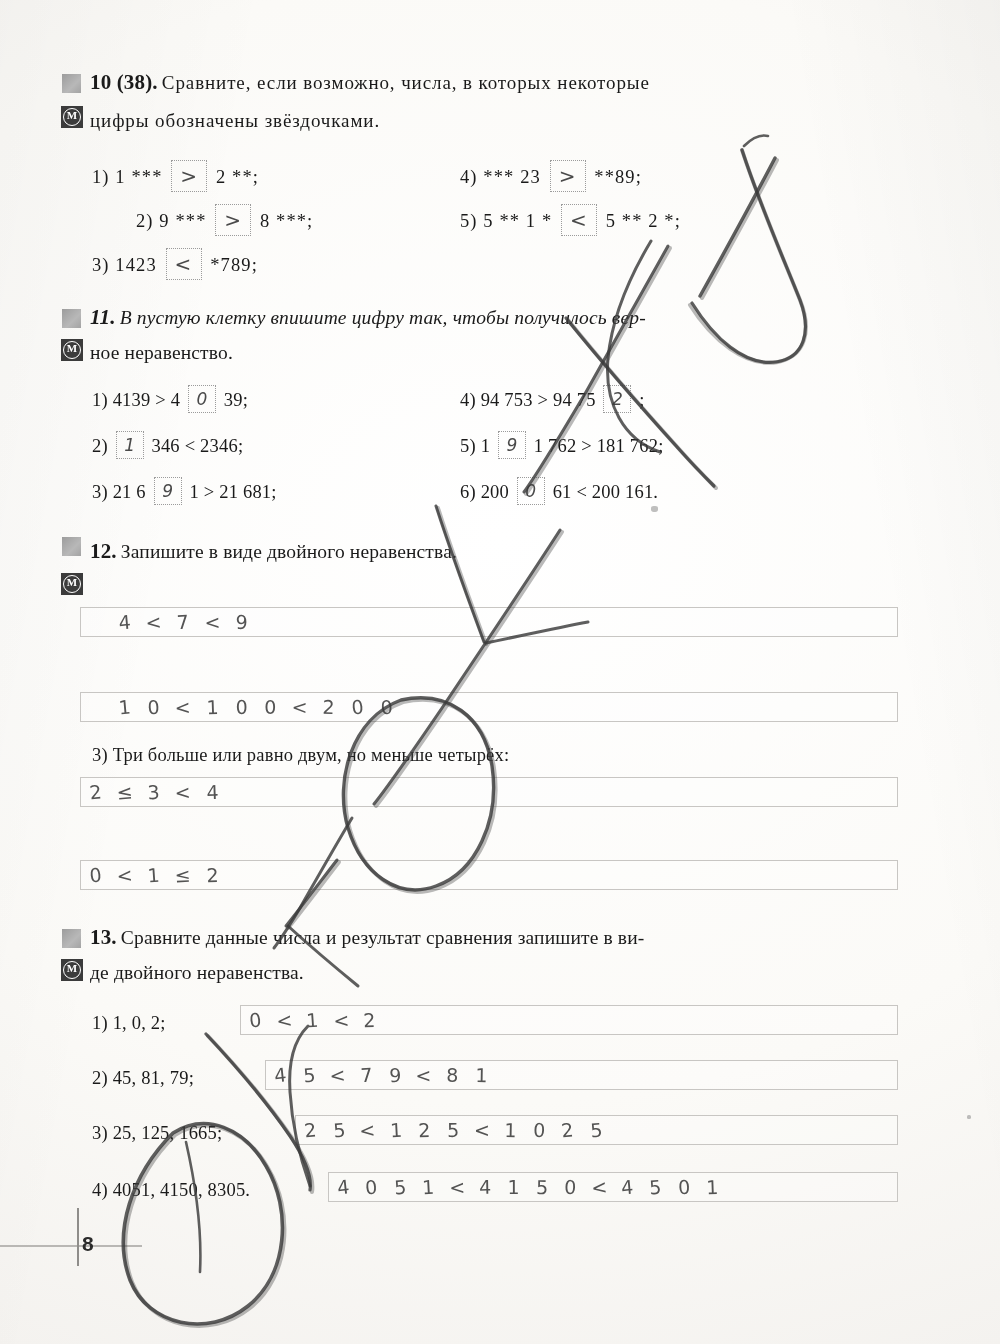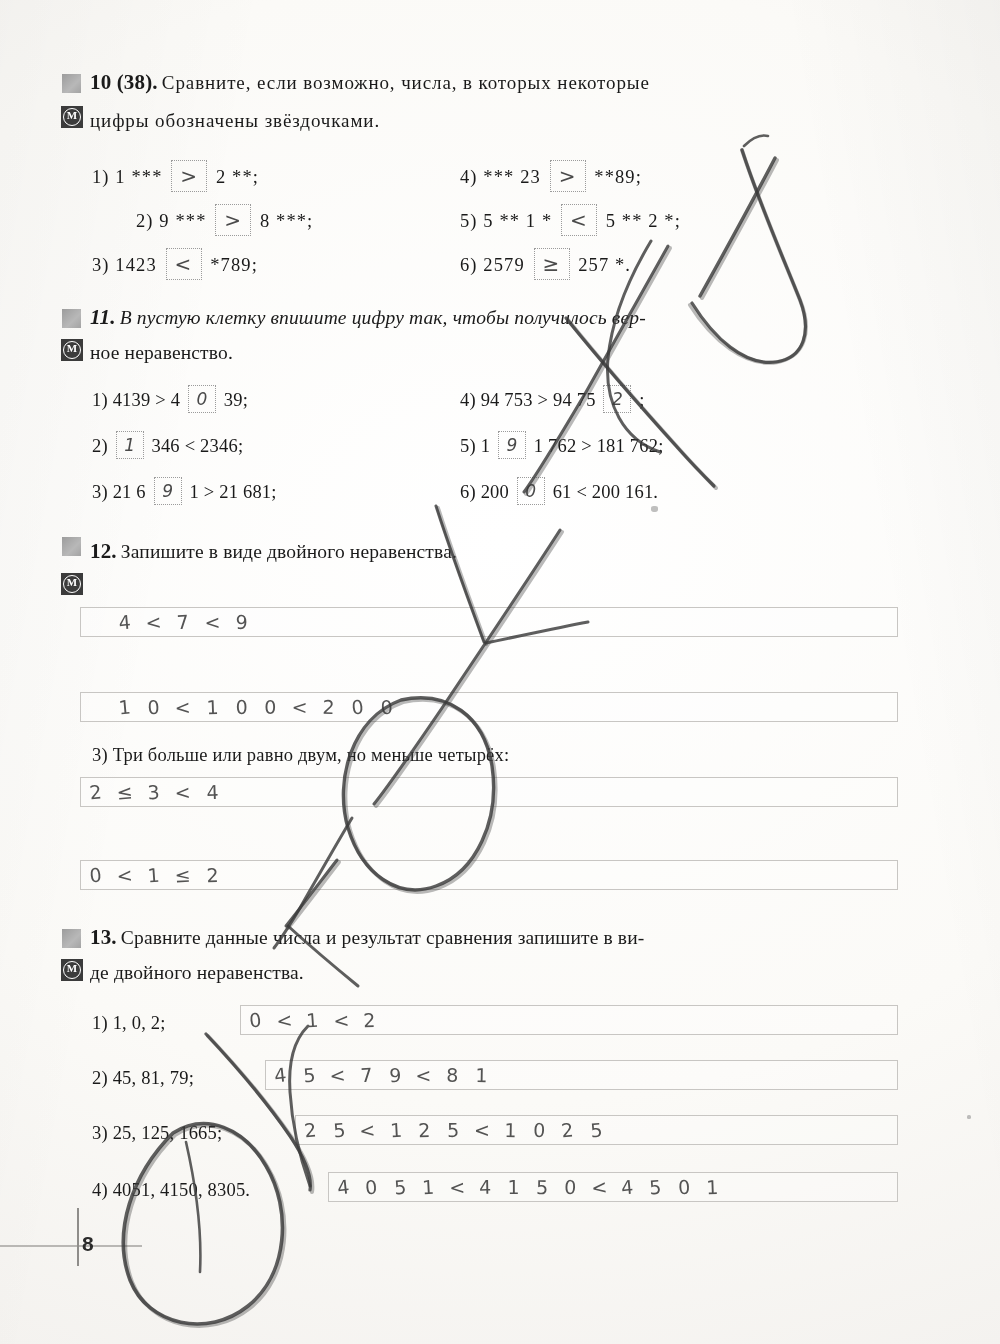--- a/index.html
+++ b/index.html
@@ -245,26 +245,20 @@
     <span>*** 23</span>
     <span class="box"><span class="hw">&gt;</span></span>
     <span>**89;</span>
   </div>
   <div class="item sp" style="left:460px; top:204px;">
     <span>5)</span>
     <span>5 ** 1 *</span>
     <span class="box"><span class="hw">&lt;</span></span>
     <span>5 ** 2 *;</span>
   </div>
-  <div class="item sp" style="left:460px; top:248px;">
-    <span>6)</span>
-    <span>2579</span>
-    <span class="box"><span class="hw">≥</span></span>
-    <span>257 *.</span>
-  </div>
 
   <div class="task t11" style="left:62px; top:305px;">
     <div class="marker-sq"></div>
     <div class="headline" style="top:0px;font-style:italic;">
       <span class="tnum">11.</span>
       <span class="ttext">В пустую клетку впишите цифру так, чтобы получилось вер-</span>
     </div>
     <div class="marker-m" style="top:34px;">
       <div class="ring">М</div>
     </div>

